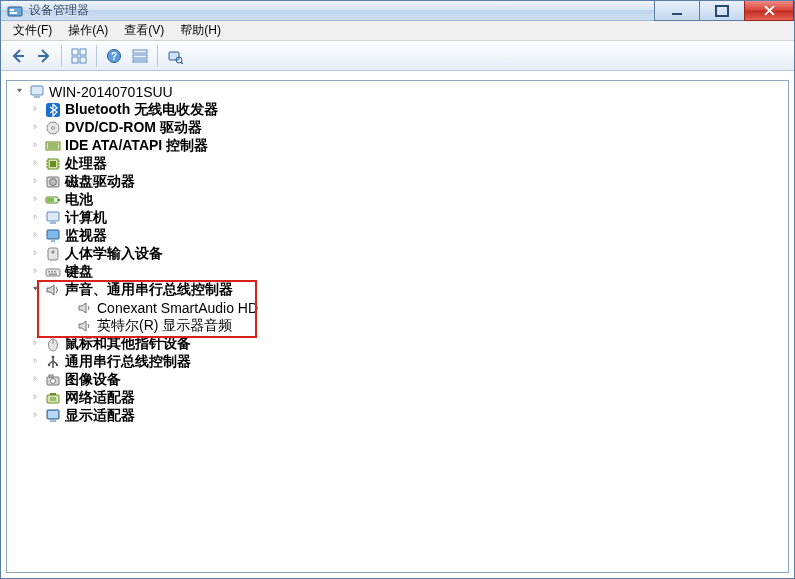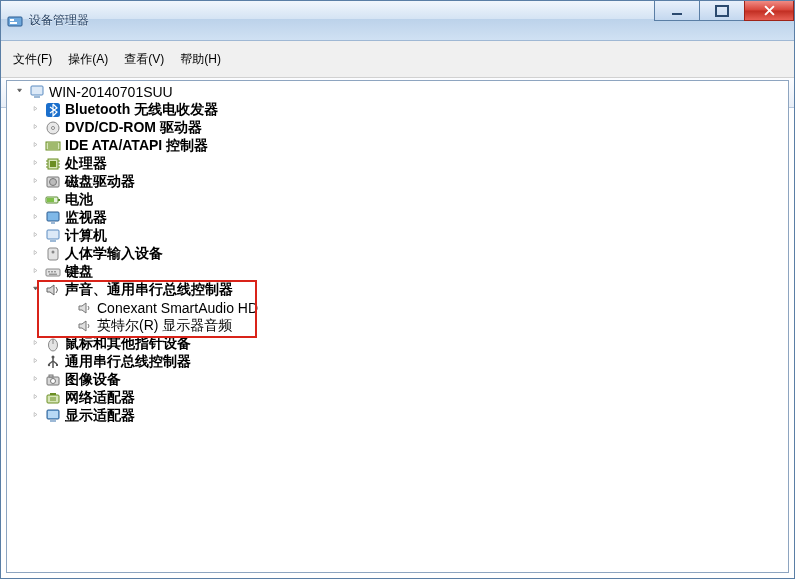--- a/index.html
+++ b/index.html
@@ -8,21 +8,21 @@
     font-family: "Segoe UI", "Microsoft YaHei", sans-serif;
     font-size: 12px;
     background: #fff;
     width: 795px;
     height: 579px;
     overflow: hidden;
     border: 1px solid #5a7ea5;
   }
   
   .titlebar {
-    height: 40px;
+    height: 20px;
     background: linear-gradient(to bottom, #f1f6fc 0%, #d5e4f4 45%, #bcd2ea 46%, #d0e1f3 100%);
     display: flex;
     align-items: center;
     padding-left: 6px;
     border-bottom: 1px solid #9fb8d4;
     position: relative;
     font-family: Liberation Serif, serif;
   }
   .titlebar .sys-icon { width: 16px; height: 16px; margin-right: 6px; }
   .titlebar .title { color: #1e395b; font-size: 12px; text-shadow: 0 1px 0 rgba(255,255,255,.7);}
@@ -44,21 +44,21 @@
   .win-btn.max::after { content: ""; display:block; width:10px; height:8px; border:2px solid #2b4a6f;}
   .win-btn.close {
     background: linear-gradient(to bottom, #f08b84, #d8453a 48%, #c12e22 52%, #e85f54);
     color: #fff; border-color:#9e2318; width:50px;
     border-bottom-right-radius: 0;
   }
   .win-btn.close svg { width:11px; height:11px; }
 
   
   .menubar {
-    height: 37px;
+    height: 20px;
     background: #f0f0f0;
     display: flex;
     align-items: center;
     border-bottom: 1px solid #d1d1d1;
     padding-left: 4px;
   }
   .menubar .menu-item {
     padding: 2px 8px;
     color: #000;
     cursor: default;
@@ -277,34 +277,34 @@
           </svg></span>
     <span class="label">电池</span>
   </div>
       <div class="node lvl1">
     <span class="expander">
           <svg viewBox="0 0 16 16">
             <use href="#i-expand-closed"></use>
           </svg>
         </span>
     <span class="dev-icon"><svg viewBox="0 0 16 16">
+            <use href="#i-computer"></use>
+          </svg></span>
+    <span class="label">计算机</span>
+  </div>
+      <div class="node lvl1">
+    <span class="expander">
+          <svg viewBox="0 0 16 16">
+            <use href="#i-expand-closed"></use>
+          </svg>
+        </span>
+    <span class="dev-icon"><svg viewBox="0 0 16 16">
             <use href="#i-monitor"></use>
           </svg></span>
     <span class="label">监视器</span>
-  </div>
-      <div class="node lvl1">
-    <span class="expander">
-          <svg viewBox="0 0 16 16">
-            <use href="#i-expand-closed"></use>
-          </svg>
-        </span>
-    <span class="dev-icon"><svg viewBox="0 0 16 16">
-            <use href="#i-computer"></use>
-          </svg></span>
-    <span class="label">计算机</span>
   </div>
       <div class="node lvl1">
     <span class="expander">
           <svg viewBox="0 0 16 16">
             <use href="#i-expand-closed"></use>
           </svg>
         </span>
     <span class="dev-icon"><svg viewBox="0 0 16 16">
             <use href="#i-hid"></use>
           </svg></span>

